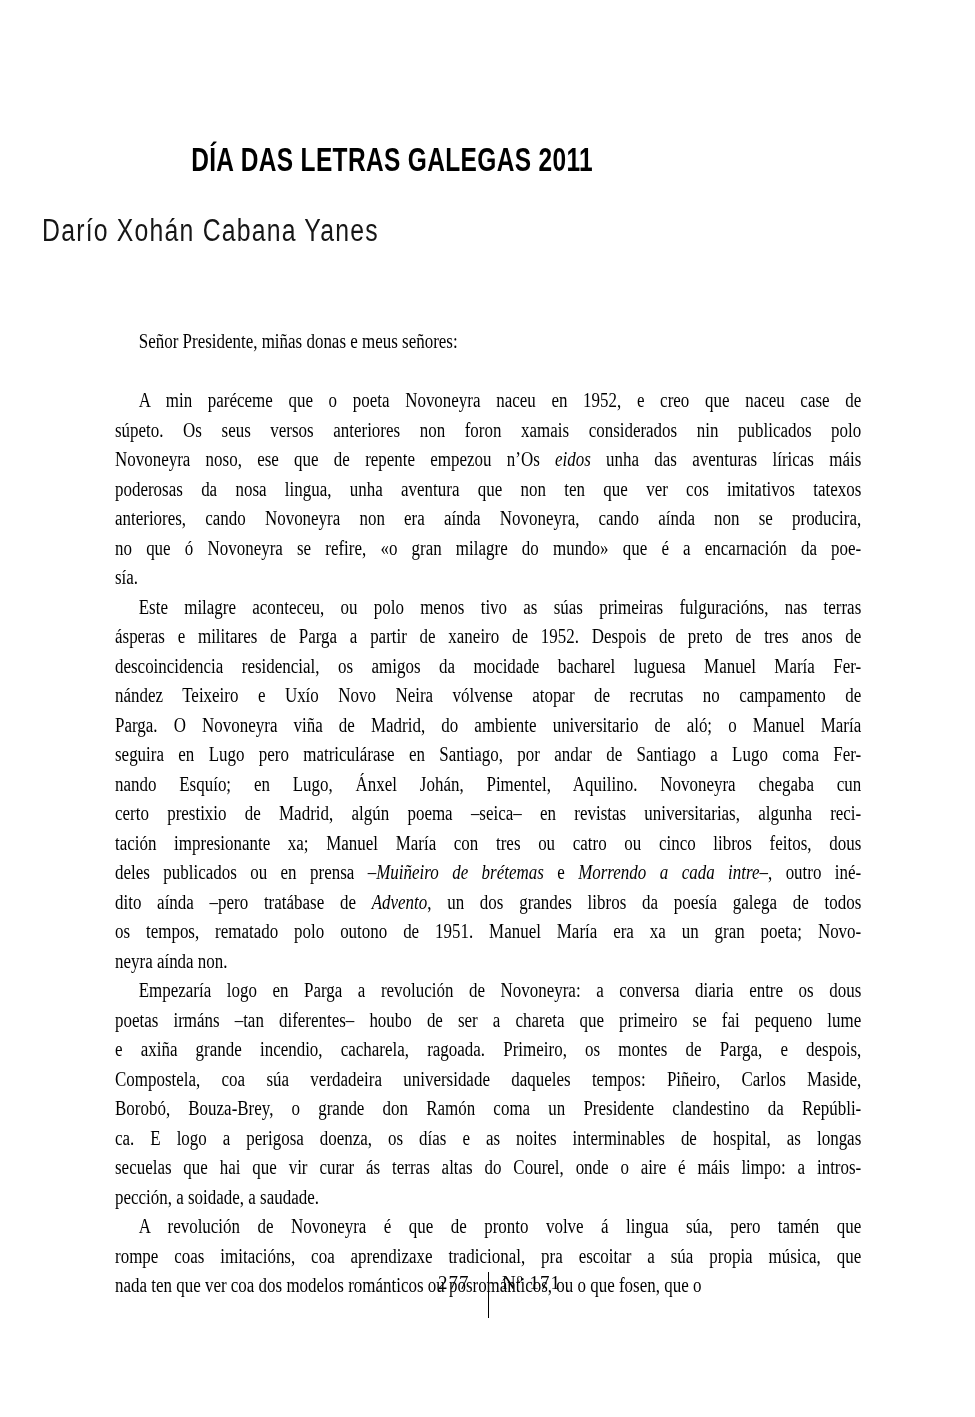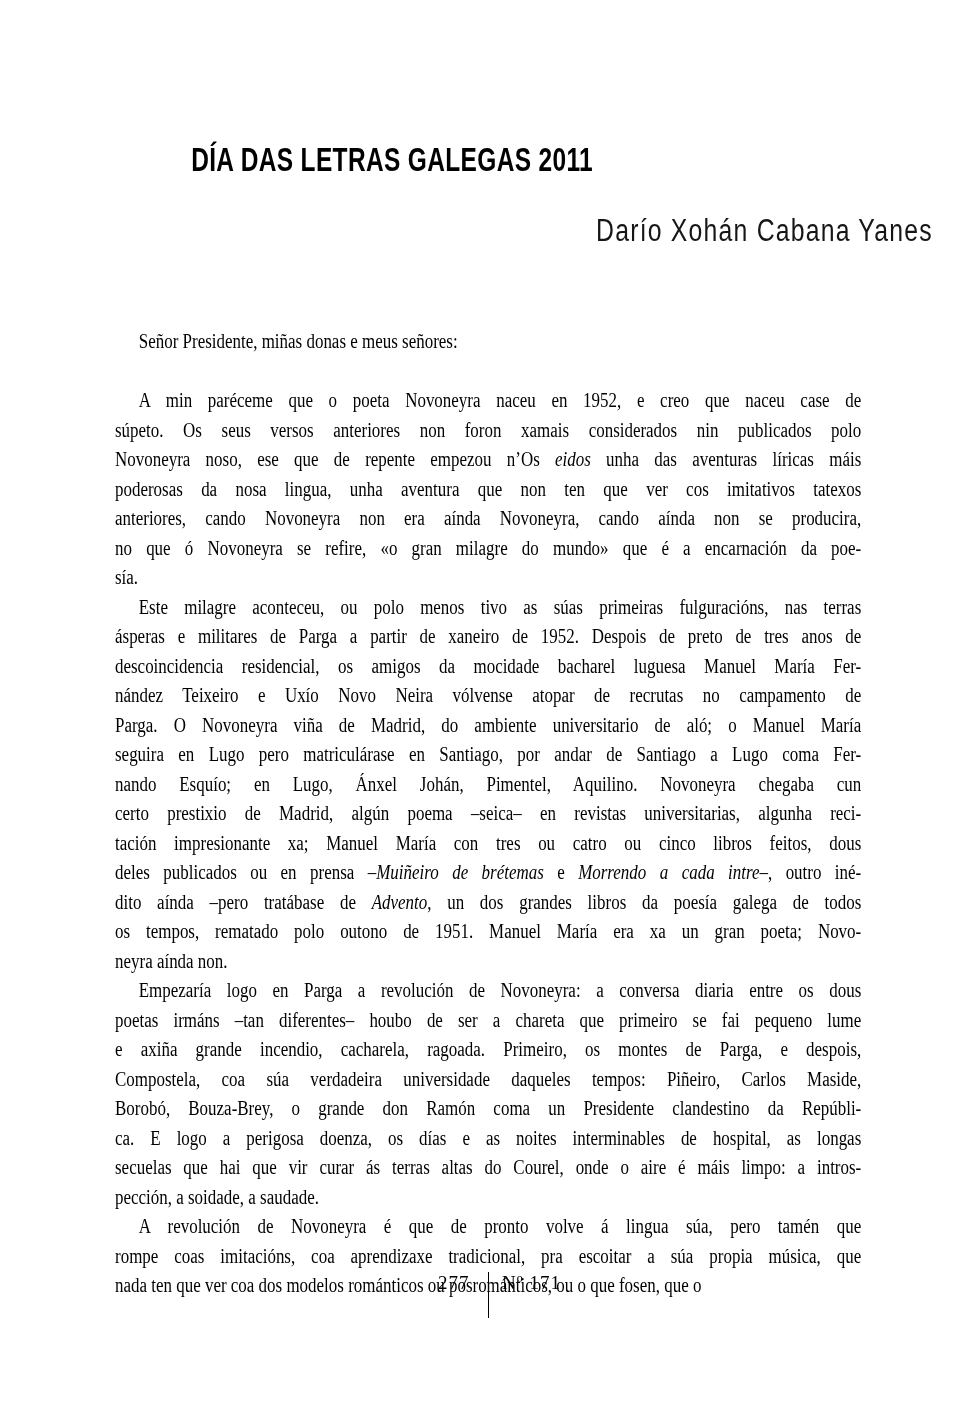--- a/index.html
+++ b/index.html
@@ -22,21 +22,21 @@
     font-size: 34px;
     line-height: 38px;
     letter-spacing: 0.5px;
     transform: scaleX(0.72);
     transform-origin: 50% 50%;
     white-space: nowrap;
     color: #000;
   }
   .author-wrap {
     position: absolute; top: 212px; left: 0; width: 975px;
-    text-align: right;
+    text-align: left;
   }
   .author-name {
     display: inline-block;
     font-family: "Liberation Sans", sans-serif;
     font-weight: 400;
     font-size: 31px;
     line-height: 38px;
     letter-spacing: 1.5px;
     transform: scaleX(0.80);
     transform-origin: 50% 50%;

